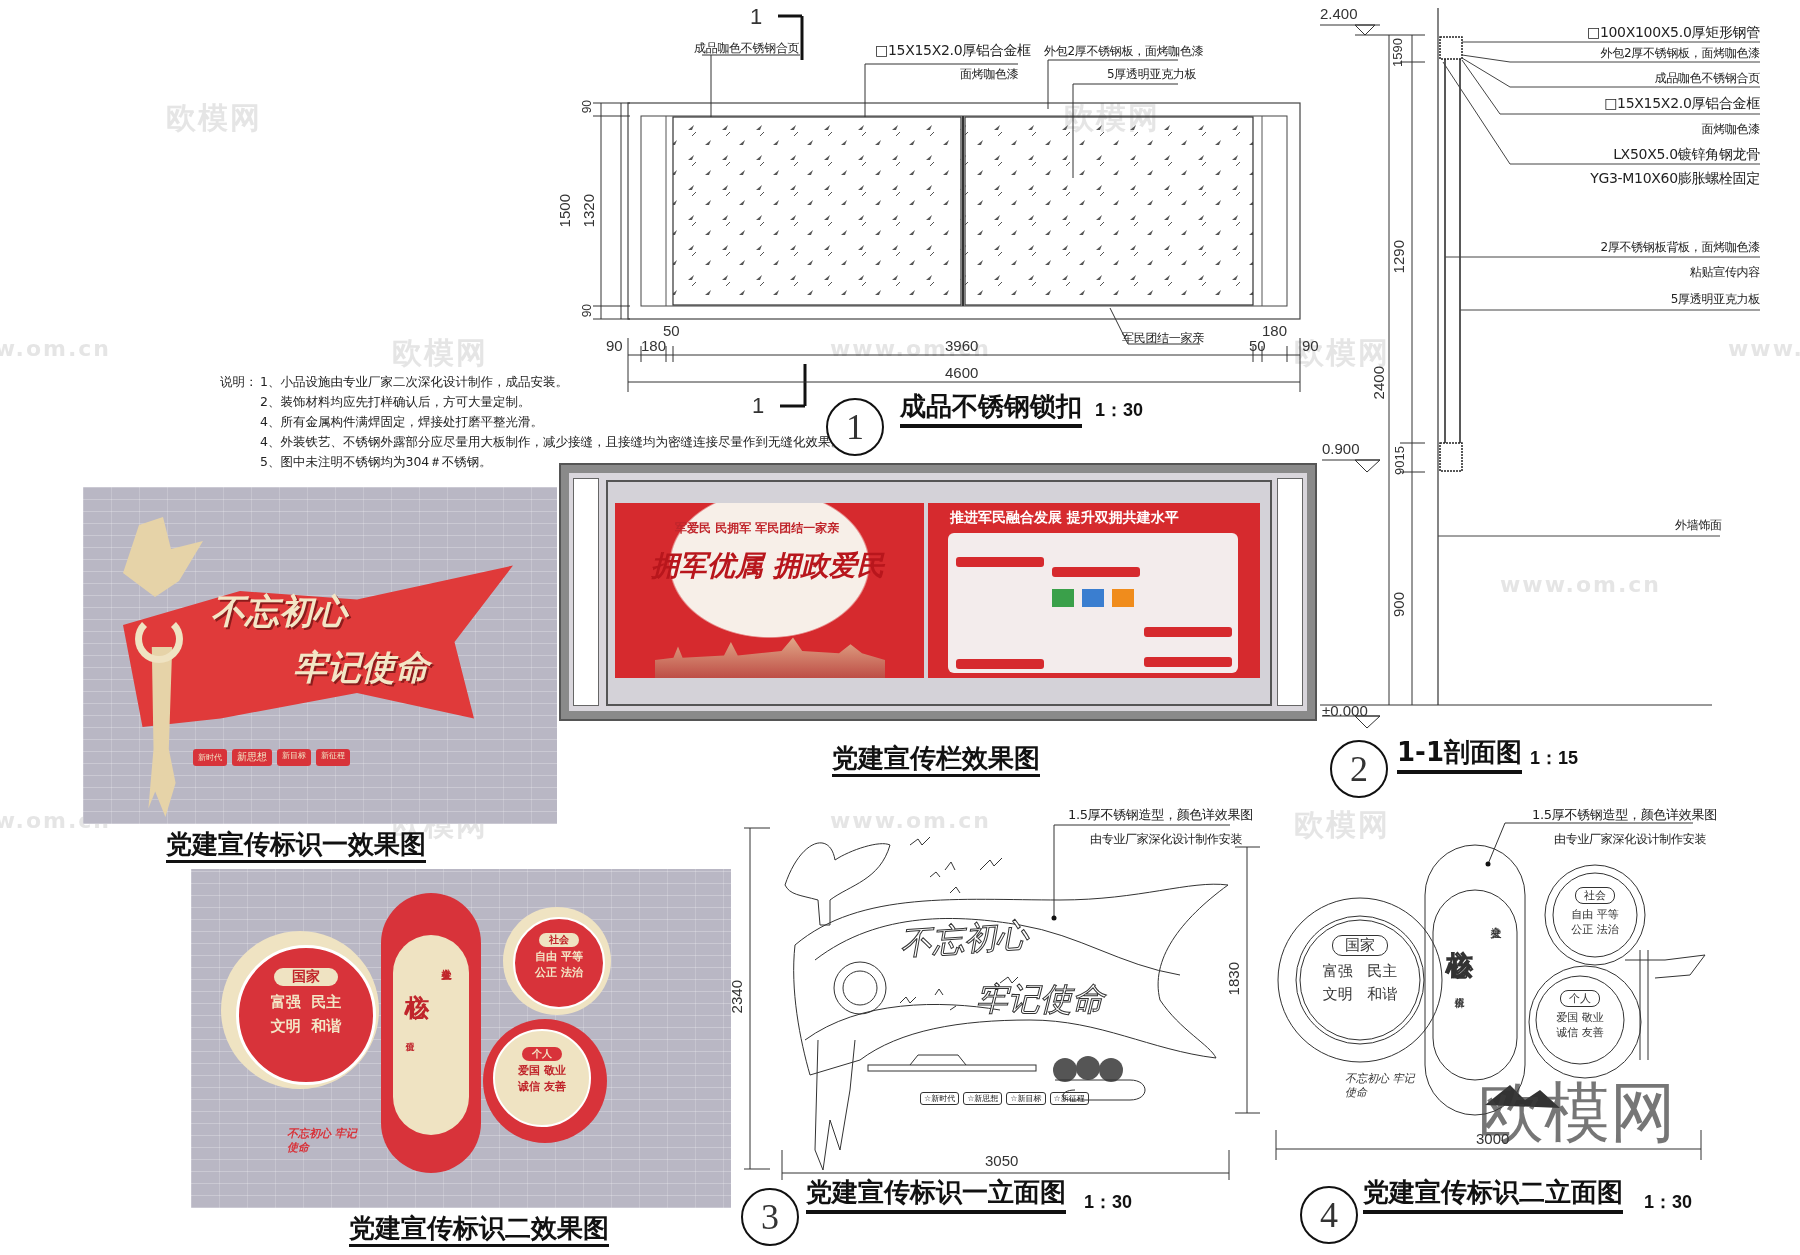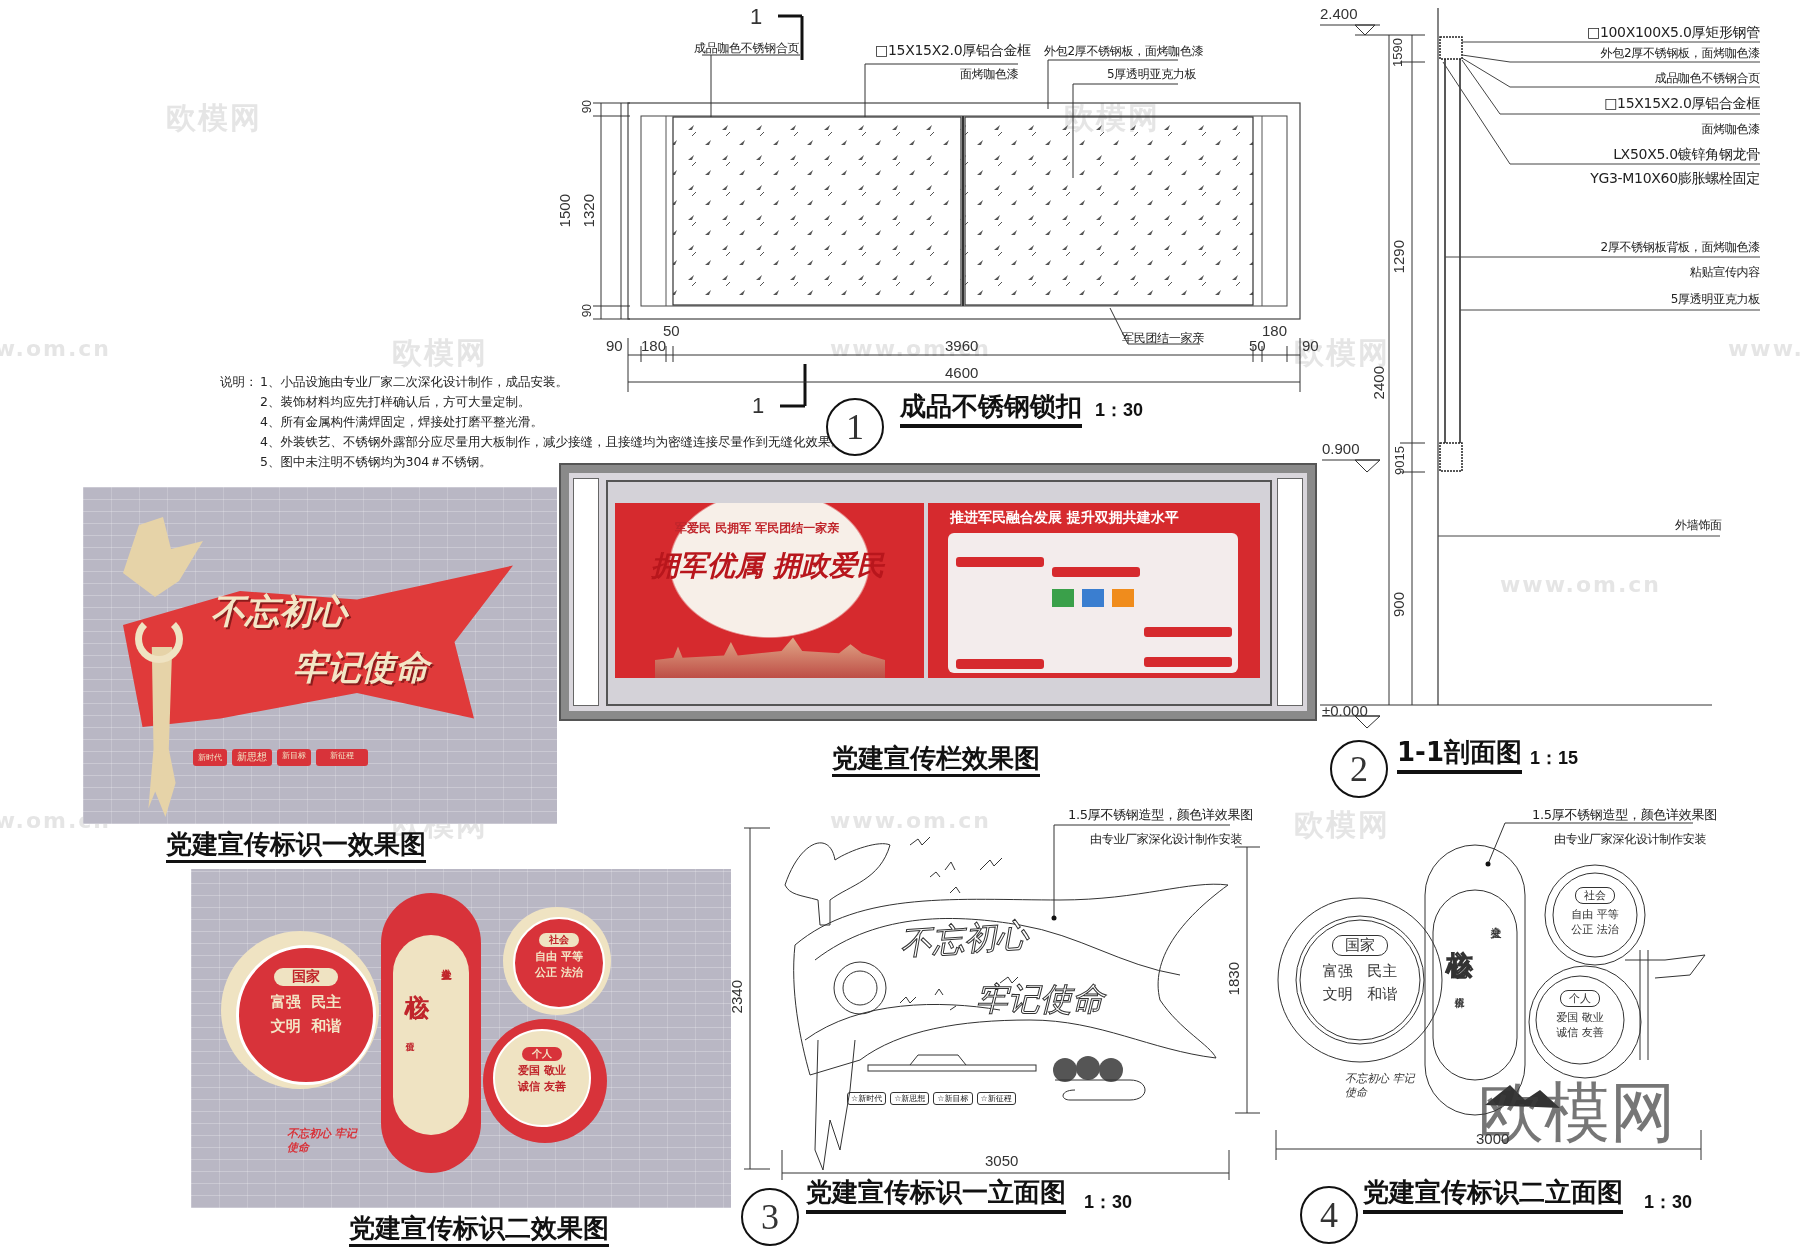--- a/index.html
+++ b/index.html
@@ -253,21 +253,21 @@
     <div class="abs" style="left:40px;top:30px;width:80px;height:80px;background:#e6d3a8;clip-path:polygon(20% 10%,50% 0,60% 40%,100% 30%,70% 80%,40% 100%,0 70%);"></div>
     <div class="abs" style="left:40px;top:70px;width:390px;height:170px;background:#e03a3a;clip-path:polygon(0 40%,30% 20%,60% 25%,100% 5%,85% 50%,90% 95%,60% 80%,25% 95%,5% 100%);box-shadow:0 0 0 #000;"></div>
     <div class="abs" style="left:62px;top:160px;width:34px;height:170px;background:#e6d3a8;clip-path:polygon(20% 0,80% 0,70% 60%,90% 80%,60% 100%,30% 85%,10% 95%,25% 60%);"></div>
     <div class="abs" style="left:52px;top:128px;width:48px;height:48px;border-radius:50%;border:7px solid #efe3c2;border-top-color:transparent;"></div>
     <div class="abs" style="left:128px;top:102px;font-size:34px;font-weight:bold;color:#f3e6c6;font-family:'DejaVu Serif',serif;font-style:italic;white-space:nowrap;text-shadow:2px 2px 0 #8b1c1c;">不忘初心</div>
     <div class="abs" style="left:210px;top:158px;font-size:34px;font-weight:bold;color:#f3e6c6;font-family:'DejaVu Serif',serif;font-style:italic;white-space:nowrap;text-shadow:2px 2px 0 #8b1c1c;">牢记使命</div>
     <div class="abs" style="left:110px;top:262px;display:flex;gap:5px;">
       <span style="background:#d8333a;color:#f3e6c6;font-size:8px;padding:3px 5px;border-radius:3px;">新时代</span>
       <span style="background:#d8333a;color:#f3e6c6;font-size:10px;padding:1px 5px;border-radius:3px;">新思想</span>
       <span style="background:#d8333a;color:#f3e6c6;font-size:8px;padding:1px 5px;border-radius:3px;">新目标</span>
-      <span style="background:#d8333a;color:#f3e6c6;font-size:8px;padding:1px 14px;border-radius:3px;">新征程</span>
+      <span style="background:#d8333a;color:#f3e6c6;font-size:8px;padding:1px 5px;border-radius:3px;">新征程</span>
     </div>
   </div>
   <div class="abs caption" style="left:166px;top:828px;">党建宣传标识一效果图</div>
 </section>
 
 <section>
   <div class="abs photo brick" style="left:191px;top:869px;width:540px;height:339px;">
 
     <div class="abs" style="left:30px;top:62px;width:158px;height:158px;border-radius:50%;background:#efe3c2;"></div>
     <div class="abs" style="left:45px;top:76px;width:140px;height:140px;border-radius:50%;background:#d8333a;border:3px solid #fff;text-align:center;color:#f3e6c6;font-weight:bold;">
@@ -354,21 +354,21 @@
     <circle cx="1111" cy="1070" r="12" fill="#555"></circle>
     <path d="M1055 1080 L 1130 1080 C 1150 1080, 1150 1100, 1130 1100 L 1070 1100 C 1060 1100, 1060 1090, 1075 1090" fill="none" stroke="#333"></path>
   </svg>
   <div class="abs ann" style="left:1068px;top:806px;font-size:13px;">1.5厚不锈钢造型，颜色详效果图</div>
   <div class="abs ann" style="left:1090px;top:831px;">由专业厂家深化设计制作安装</div>
   <div class="abs dim vert" style="left:728px;top:980px;">2340</div>
   <div class="abs dim vert" style="left:1225px;top:962px;">1830</div>
   <div class="abs dim" style="left:985px;top:1152px;">3050</div>
   <div class="abs" style="left:900px;top:918px;font-size:32px;font-style:italic;color:#fff;-webkit-text-stroke:1px #333;font-family:'DejaVu Serif',serif;white-space:nowrap;transform:rotate(-4deg);">不忘初心</div>
   <div class="abs" style="left:976px;top:978px;font-size:32px;font-style:italic;color:#fff;-webkit-text-stroke:1px #333;font-family:'DejaVu Serif',serif;white-space:nowrap;">牢记使命</div>
-  <div class="abs" style="left:847px;top:1092px;display:flex;gap:4px;justify-content:flex-end;">
+  <div class="abs" style="left:920px;top:1092px;display:flex;gap:4px;justify-content:flex-end;">
     <span style="border:1px solid #333;border-radius:3px;font-size:8px;padding:0 3px;">☆新时代</span>
     <span style="border:1px solid #333;border-radius:3px;font-size:8px;padding:0 3px;">☆新思想</span>
     <span style="border:1px solid #333;border-radius:3px;font-size:8px;padding:0 3px;">☆新目标</span>
     <span style="border:1px solid #333;border-radius:3px;font-size:8px;padding:0 3px;">☆新征程</span>
   </div>
   <div class="abs circ" style="left:741px;top:1188px;">3</div>
   <div class="abs title" style="left:806px;top:1176px;">党建宣传标识一立面图</div>
   <div class="abs scale" style="left:1084px;top:1190px;">1：30</div>
 </section>
 

